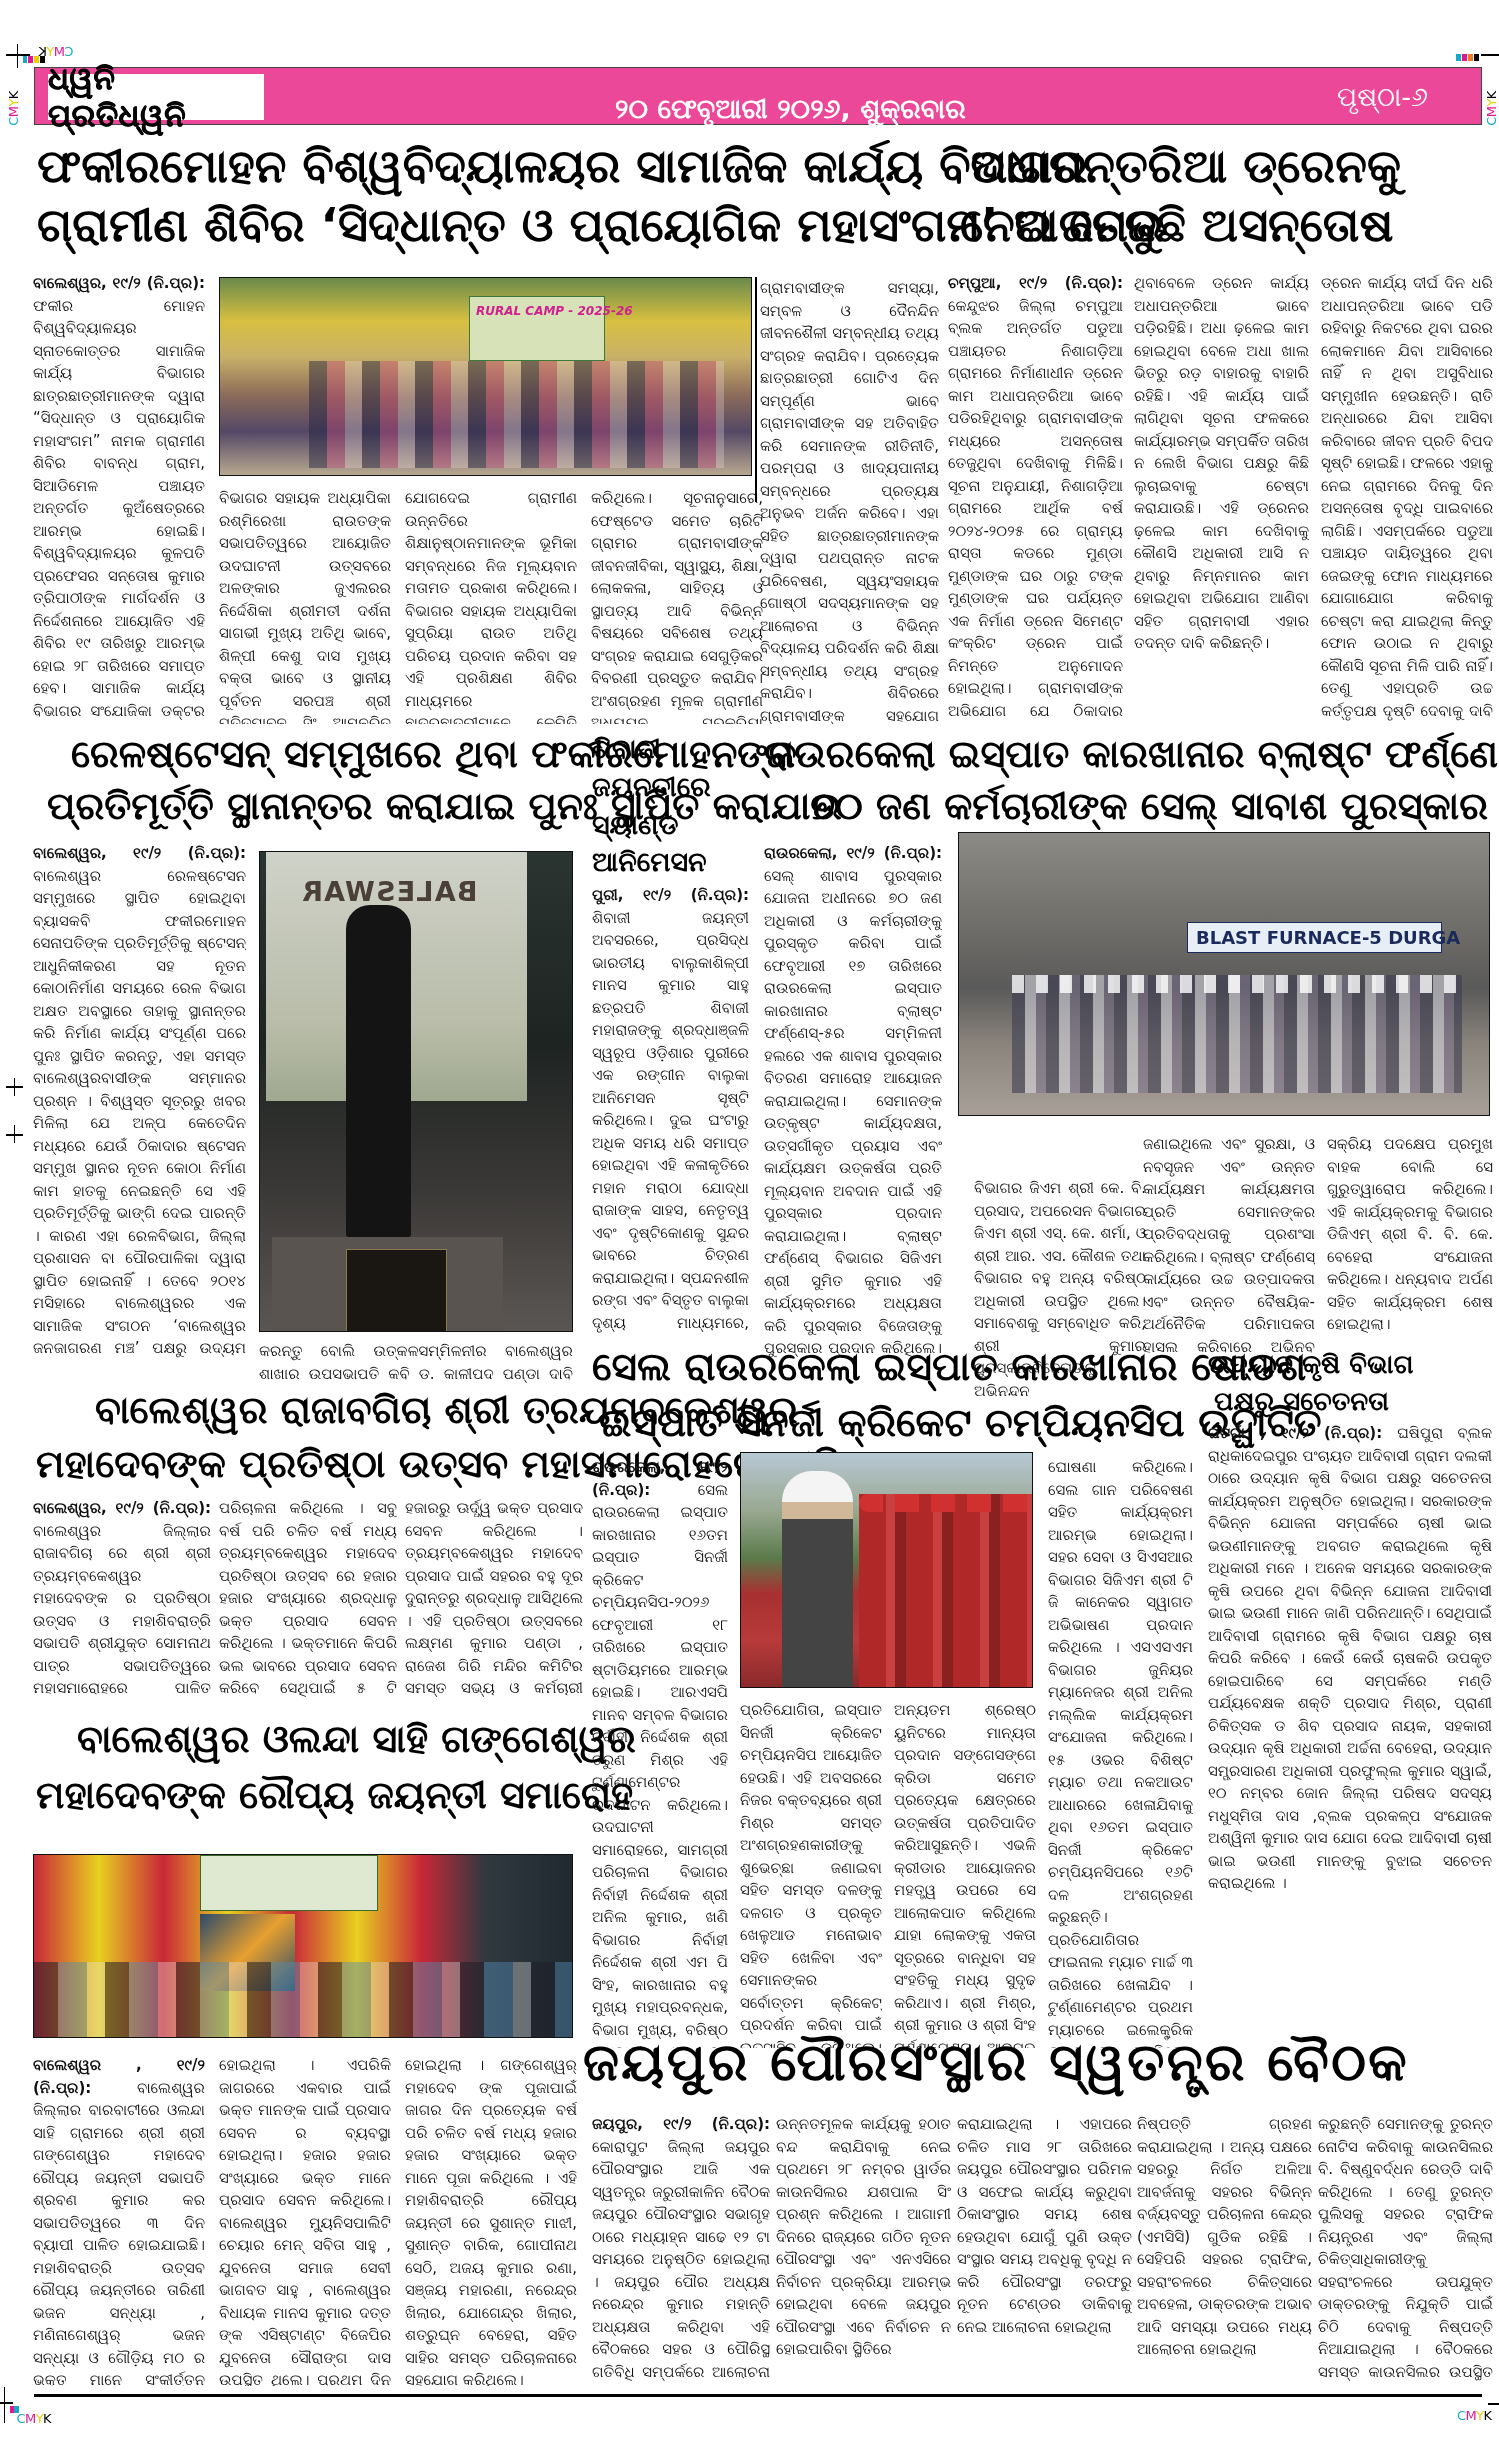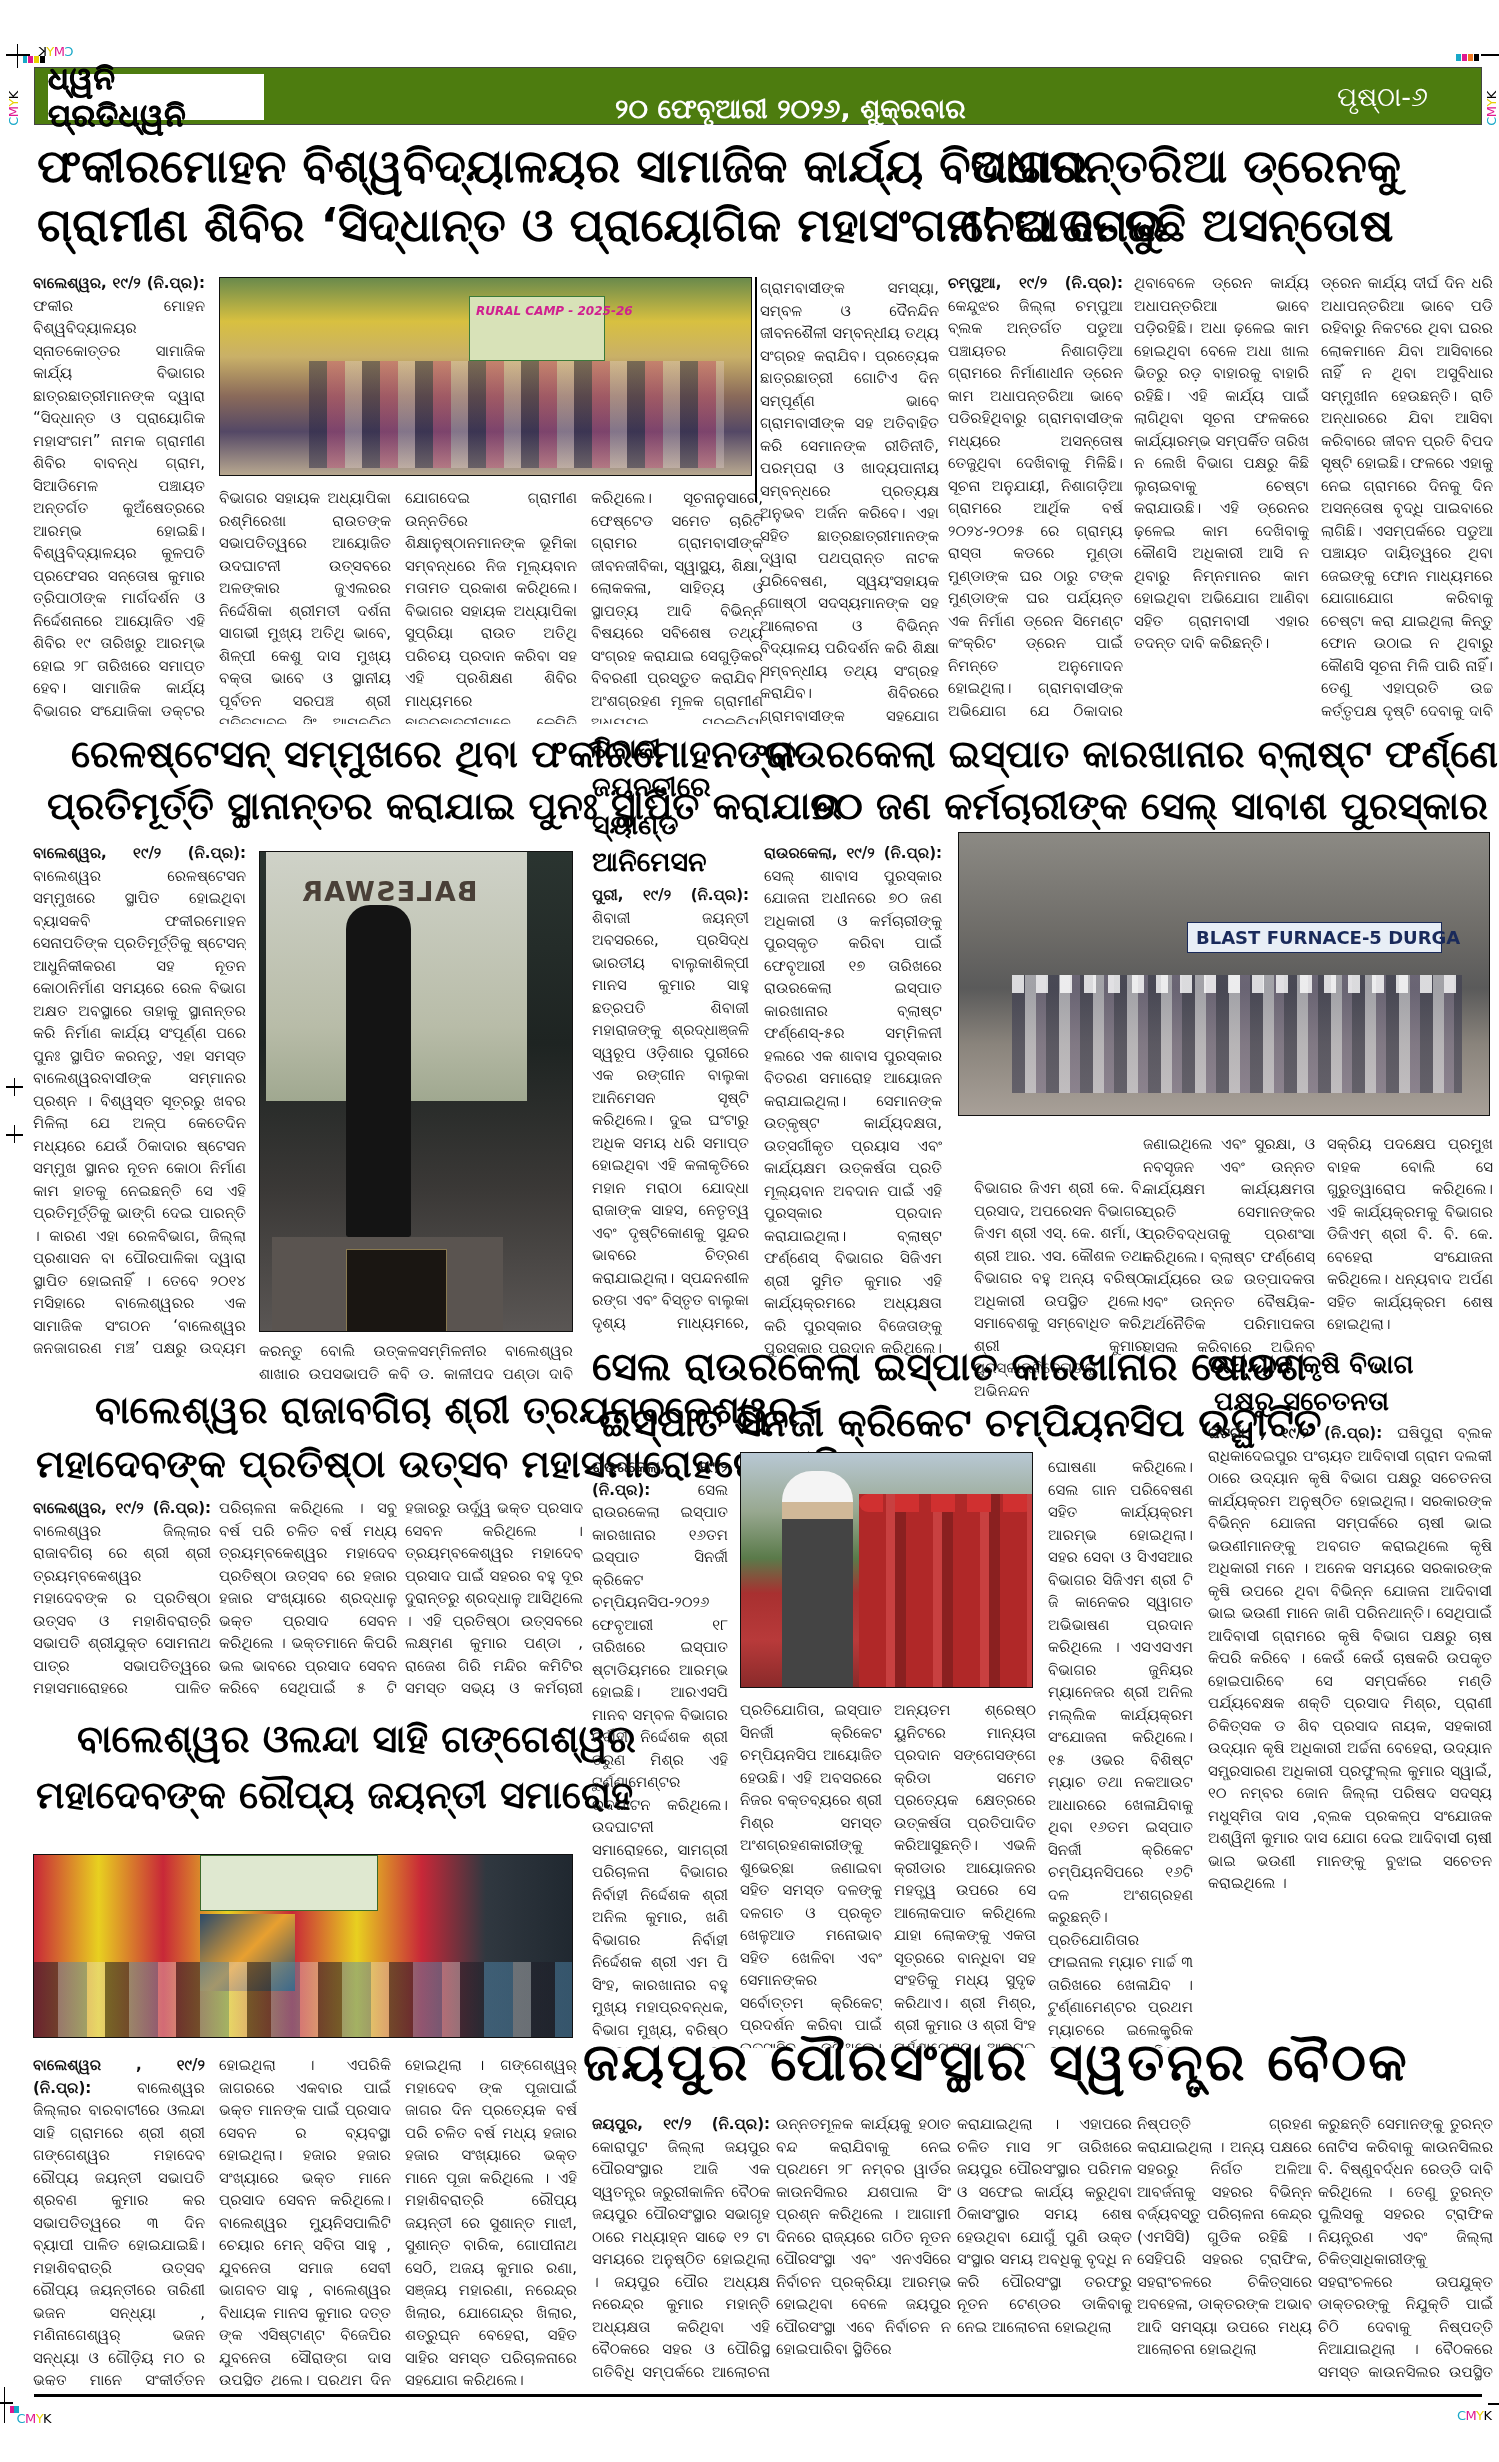--- a/index.html
+++ b/index.html
@@ -6,21 +6,21 @@
   html,body{width:1500px;height:2462px;background:#fff;overflow:hidden;}
   body{position:relative;font-family:"DejaVu Sans","Liberation Sans",sans-serif;color:#000;}
   .abs{position:absolute;}
   
   .reg-h{position:absolute;height:1.8px;background:#000;}
   .reg-v{position:absolute;width:1.8px;background:#000;}
   .swatch{position:absolute;width:4.7px;height:7.1px;}
   .cmyk{position:absolute;font-size:13px;font-family:"DejaVu Sans",sans-serif;letter-spacing:-0.6px;}
   .cmyk .c{color:#18a8c8}.cmyk .m{color:#e01890}.cmyk .y{color:#e8d000}.cmyk .k{color:#000}
   
-  .masthead{position:absolute;left:34px;top:67px;width:1448px;height:58px;background:#4d7c0f;border:1.2px solid #444;}
+  .masthead{position:absolute;left:34px;top:67px;width:1448px;height:58px;background:#ec4899;border:1.2px solid #444;}
   .logo{position:absolute;left:13px;top:6px;width:216px;height:46px;background:#fff;display:flex;align-items:center;justify-content:center;}
   .logo span{font-size:31px;font-weight:bold;color:#111;letter-spacing:0.6px;-webkit-text-stroke:0.6px #000;}
   .mast-date{position:absolute;left:580px;top:13px;font-size:27px;color:#fff;font-weight:bold;margin-top:12px;}
   .mast-page{position:absolute;right:53px;top:13px;font-size:27px;color:#fff;}
   
   .hl{position:absolute;font-weight:bold;color:#000;line-height:1.15;white-space:nowrap;}
   .hl.big{font-size:46px;}
   .hl.mid{font-size:38px;}
   .hl.small{font-size:27px;line-height:1.4;}
   

